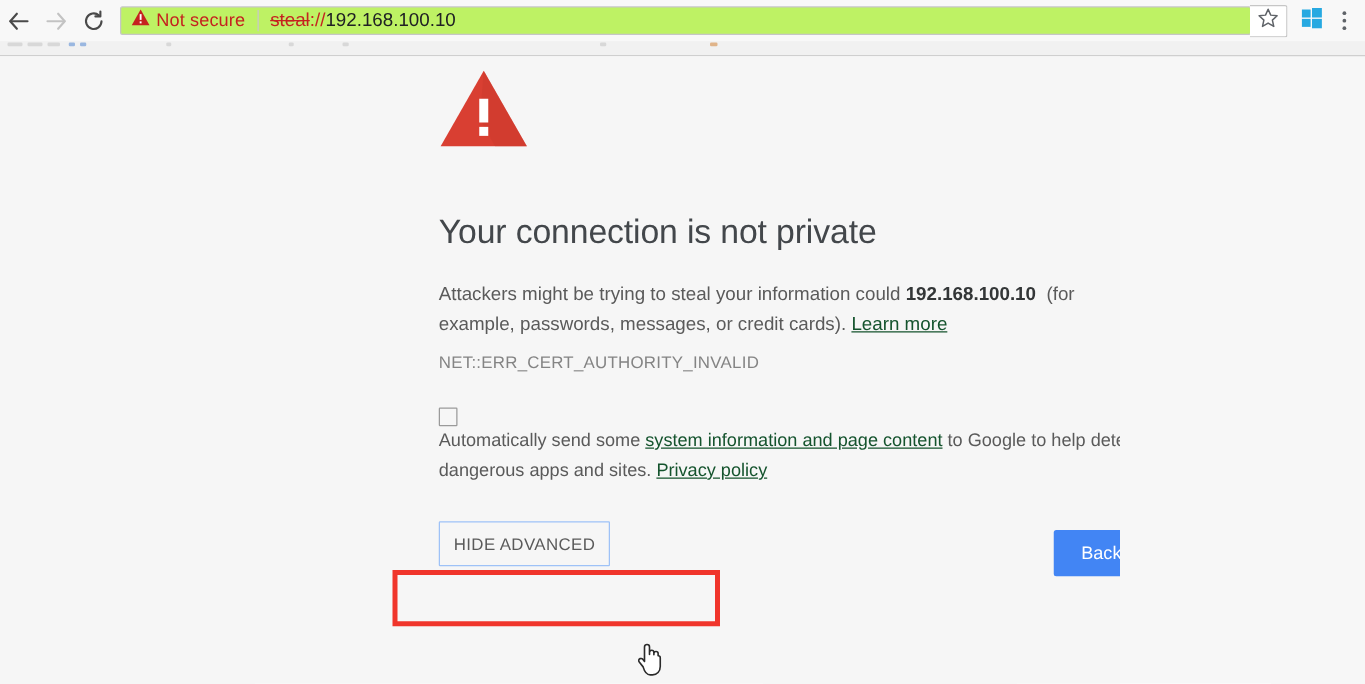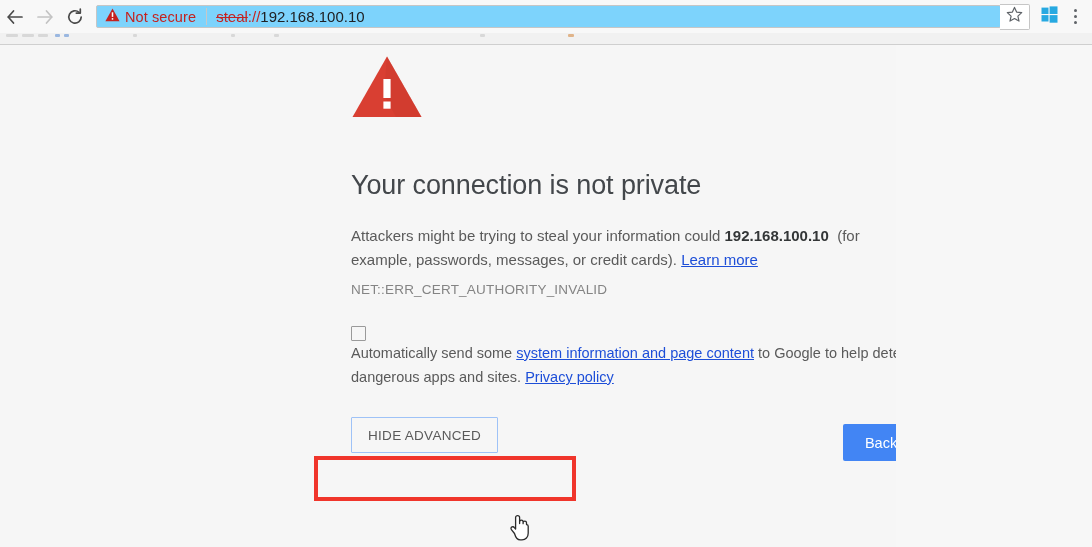--- a/index.html
+++ b/index.html
@@ -33,21 +33,21 @@
     display: flex; align-items: center; justify-content: center;
     flex: 0 0 auto;
   }
   .nav-btn svg { display: block; }
 
   .omnibox {
     flex: 1 1 auto;
     height: 23px;
     margin-left: 6px;
     margin-right: 0px;
-    background: #7dd3fc;
+    background: #bef264;
     border: 1px solid #c6c6c6;
     border-radius: 2px;
     display: flex;
     align-items: center;
     padding: 0 6px 0 8px;
     min-width: 0;
   }
   .omni-warn {
     display: flex; align-items: center;
     flex: 0 0 auto;
@@ -162,21 +162,21 @@
   p.para {
     margin: 0;
     padding-top: 23px;
     font-size: 15px;
     line-height: 24px;
     color: #5a5a5a;
     max-width: 568px;
   }
   p.para b { color: #333637; font-weight: bold; }
   a.inline-link {
-    color: #1d4ed8;
+    color: #14532d;
     text-decoration: underline;
   }
   .errcode {
     margin: 0;
     padding-top: 10px;
     font-size: 13.5px;
     color: #848484;
     letter-spacing: 0.2px;
   }
 
@@ -204,21 +204,21 @@
   .button-row {
     position: relative;
     padding-top: 28px;
     width: 600px;
     height: 42px;
   }
   .btn-hide {
     position: absolute;
     left: 0; top: 28px;
     height: 36px;
-    padding: 0 16px;
+    padding: 0 11px;
     display: flex; align-items: center;
     background: #f6f6f6;
     border: 1px solid #9ec2f7;
     color: #5a5a5a;
     font-size: 13.5px;
     letter-spacing: 0.3px;
     border-radius: 1px;
   }
   .btn-safety {
     position: absolute;

